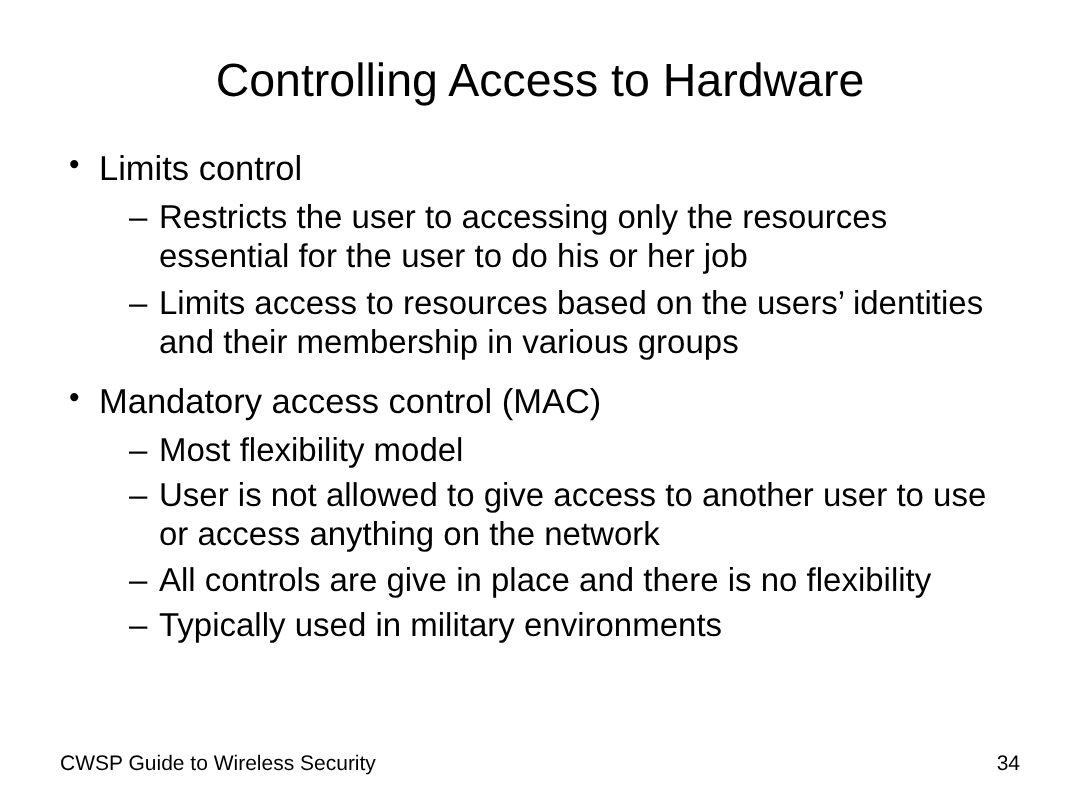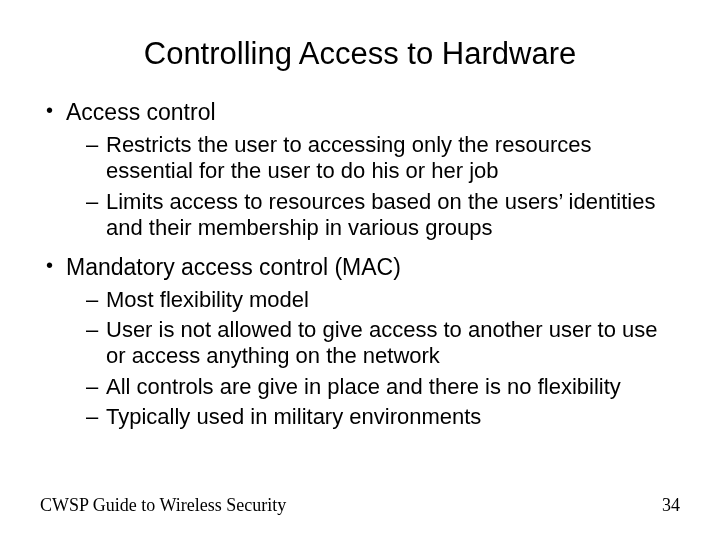--- a/index.html
+++ b/index.html
@@ -5,31 +5,31 @@
     * { margin: 0; padding: 0; box-sizing: border-box; }
     html, body { width: 720px; height: 540px; background: #fff; font-family: Arial, Helvetica, sans-serif; color: #000; }
     .slide { width: 720px; height: 540px; position: relative; padding: 36px 40px 0 40px; }
     .title { font-size: 31px; text-align: center; margin-bottom: 27px; font-weight: 400; }
     .bullets { list-style: none; }
     .l1 { font-size: 23px; margin-bottom: 6px; padding-left: 26px; position: relative; }
     .l1::before { content: "•"; position: absolute; left: 6px; top: 0; font-size: 20px; }
     .l2 { font-size: 22px; margin-bottom: 4px; padding-left: 66px; position: relative; line-height: 1.2; }
     .l2::before { content: "–"; position: absolute; left: 46px; top: 0; }
     .group { margin-bottom: 12px; }
-    .footer { position: absolute; left: 40px; right: 40px; bottom: 24px; display: flex; justify-content: space-between; font-size: 18px; font-family: Liberation Serif, serif; }
+    .footer { position: absolute; left: 40px; right: 40px; bottom: 24px; display: flex; justify-content: space-between; font-size: 14px; }
   </style>
 </head>
 <body>
 
 <div class="slide">
   <h1 class="title">Controlling Access to Hardware</h1>
 
   <ul class="bullets">
     <li class="group">
-      <div class="l1">Access control</div>
+      <div class="l1">Limits control</div>
       <div class="l2">Restricts the user to accessing only the resources essential for the user to do his or her job</div>
       <div class="l2">Limits access to resources based on the users’ identities and their membership in various groups</div>
     </li>
     <li class="group">
       <div class="l1">Mandatory access control (MAC)</div>
       <div class="l2">Most flexibility model</div>
       <div class="l2">User is not allowed to give access to another user to use or access anything on the network</div>
       <div class="l2">All controls are give in place and there is no flexibility</div>
       <div class="l2">Typically used in military environments</div>
     </li>

